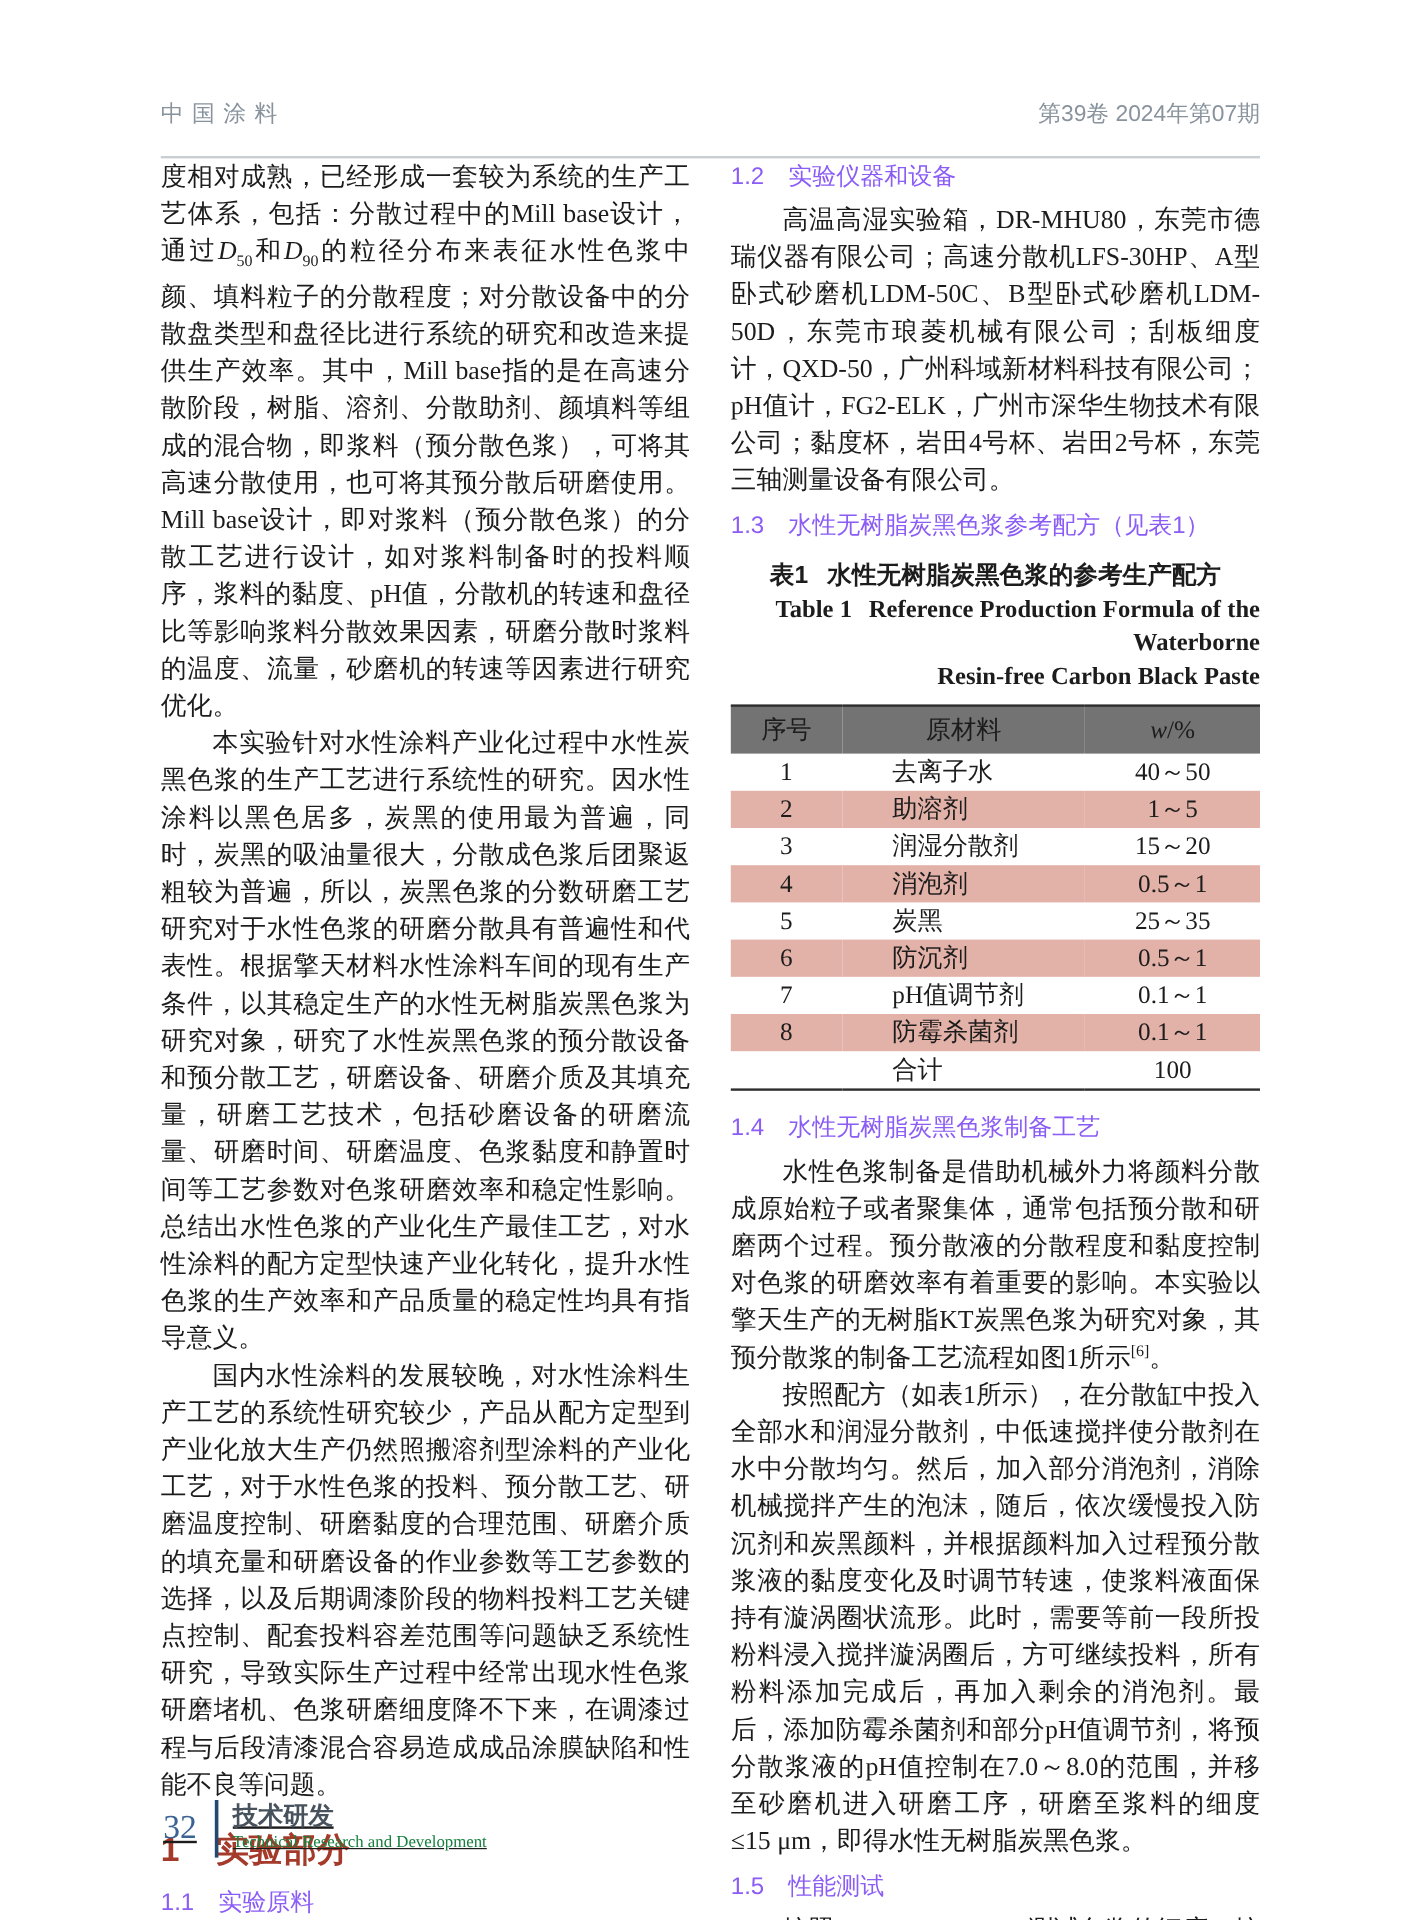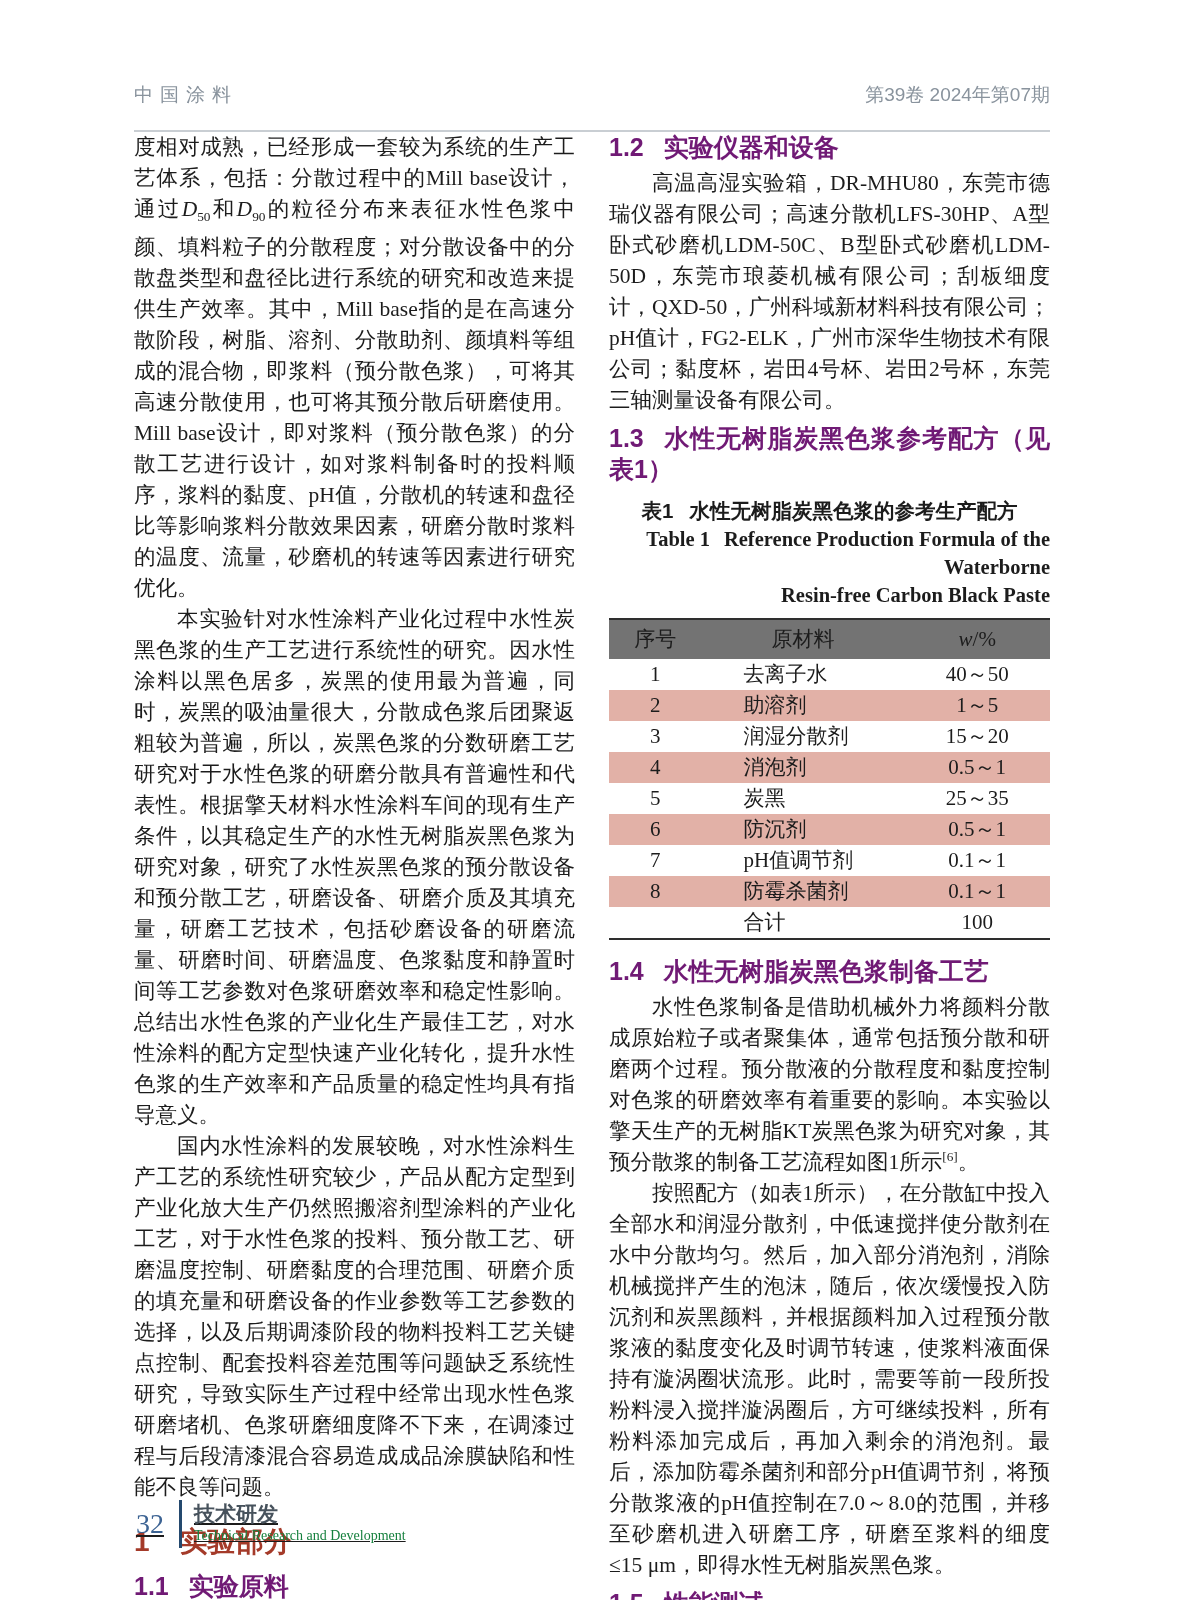--- a/index.html
+++ b/index.html
@@ -30,22 +30,22 @@
   .it{font-style:italic;}
   sub{font-size:0.62em;}
   .sup-ref{vertical-align:super;font-size:0.62em;line-height:0;}
   
   .h1{
     font-family:"Liberation Sans","DejaVu Sans",sans-serif;font-weight:bold;
     color:#a43a29;font-size:28px;line-height:34px;margin:22px 0 12px;
   }
   .h1 .num{margin-right:30px;}
   .h2{
-    font-family:"Liberation Sans","DejaVu Sans",sans-serif;font-weight:bold;
-    color:#701a75;font-size:25px;line-height:31px;margin:7px 0 5px;
+    font-family:"Liberation Sans","DejaVu Sans",sans-serif;font-weight:normal;
+    color:#8b5cf6;font-size:20px;line-height:31px;margin:7px 0 5px;
   }
   .h2 .num{margin-right:20px;}
   .h2.first{margin-top:0;}
   
   .tbl-caption-cn{
     text-align:center;font-family:"Liberation Sans","DejaVu Sans",sans-serif;
     font-weight:bold;font-size:20.5px;line-height:28px;margin-top:12px;
   }
   .tbl-caption-cn .cap-no{margin-right:16px;}
   .tbl-caption-en{

